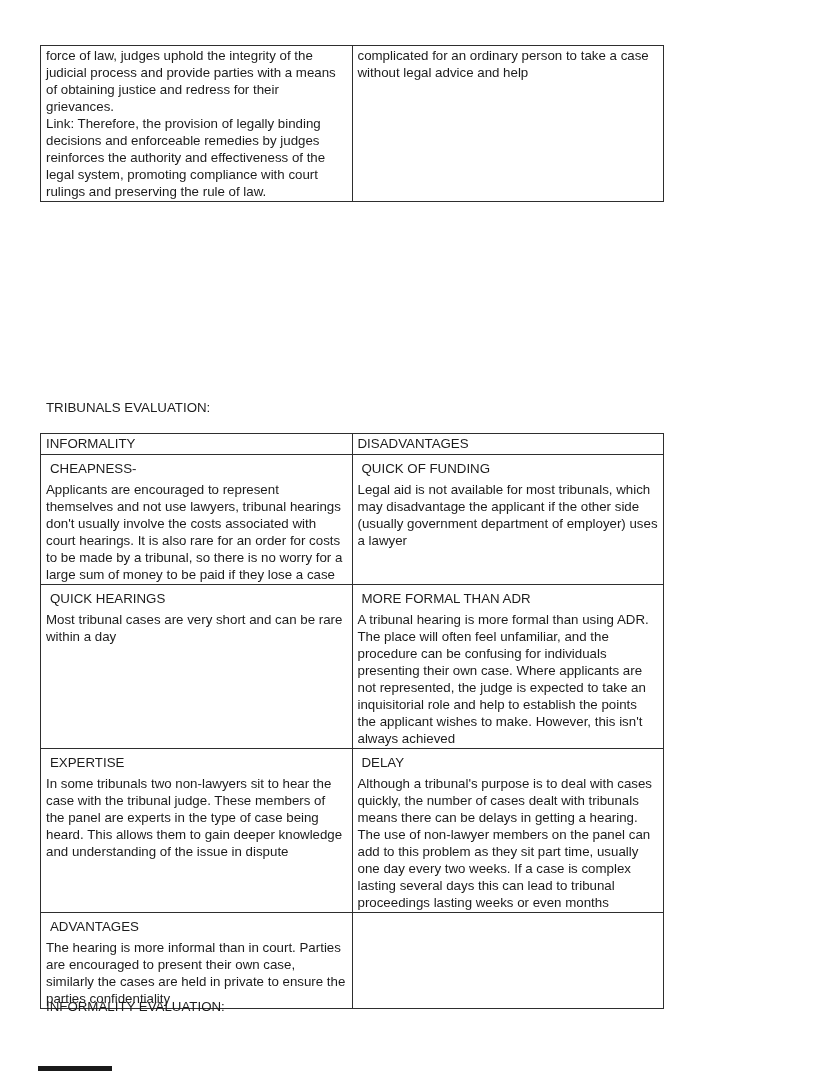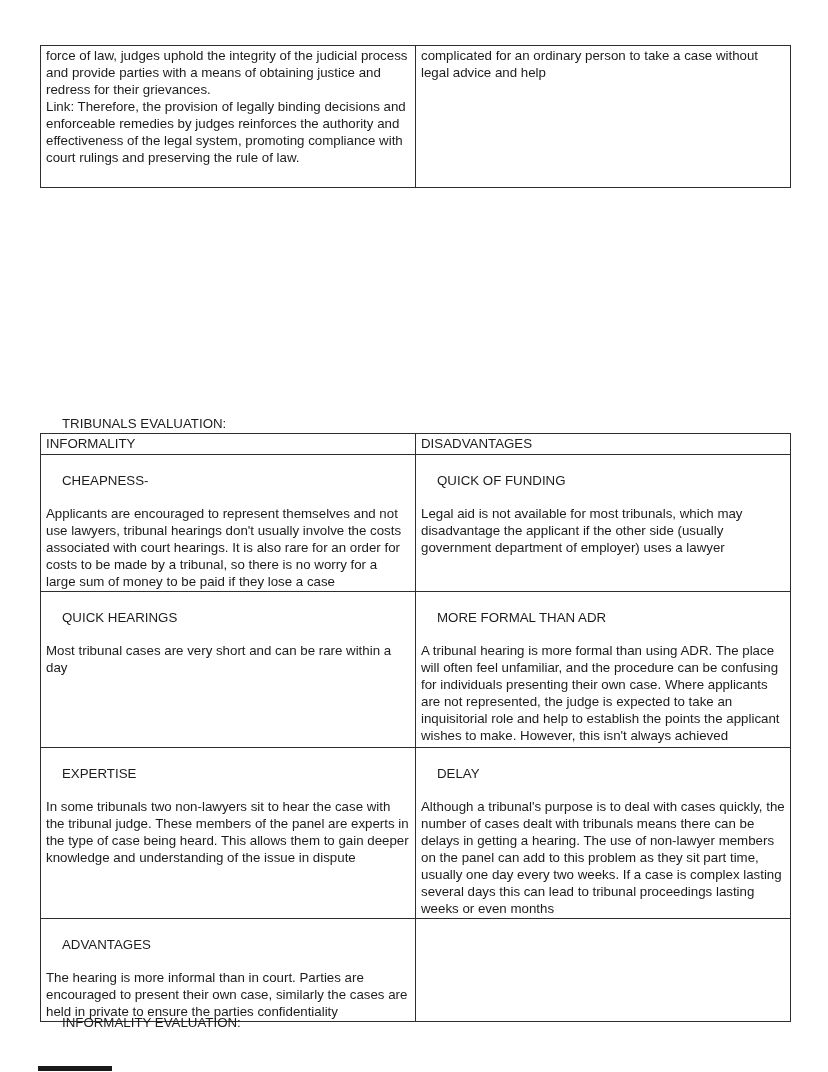--- a/index.html
+++ b/index.html
@@ -13,53 +13,53 @@
     background: #ffffff;
     font-family: "Liberation Sans", sans-serif;
     font-size: 13.3px;
     line-height: 17px;
     color: #1c1c1c;
     overflow: hidden;
   }
   .doc-table {
     position: absolute;
     left: 40px;
-    width: 751px;
+    width: 624px;
     border-collapse: collapse;
     table-layout: fixed;
   }
   .doc-table td {
     border: 1px solid #2e2e2e;
     vertical-align: top;
     padding: 1px 5px 1px 5px;
     overflow: hidden;
   }
   .continuation-table { top: 45px; }
   .continuation-table td { height: 139px; }
   .continuation-table .left-cell { white-space: pre-line; }
 
   .section-heading {
     position: absolute;
     left: 46px;
-    margin: 16px;
+    margin: 0;
     font-size: 13.3px;
     line-height: 17px;
     color: #1c1c1c;
   }
   .tribunals-heading { top: 399px; }
   .negotiation-heading { top: 998px; }
 
   .eval-table { top: 433px; }
   .eval-table .header-row td { height: 18px; }
   .eval-table .row-1 td { height: 117px; }
   .eval-table .row-2 td { height: 153px; }
   .eval-table .row-3 td { height: 153px; }
   .eval-table .row-4 td { height: 84px; }
 
-  .cell-title { margin: 16px; }
+  .cell-title { margin: 4px; }
   .cell-body { margin: 0; }
 
   .partial-table-edge {
     position: absolute;
     top: 1066px;
     left: 38px;
     width: 74px;
     height: 5px;
     background: #1a1a1a;
   }

